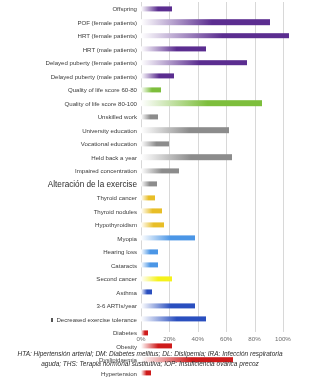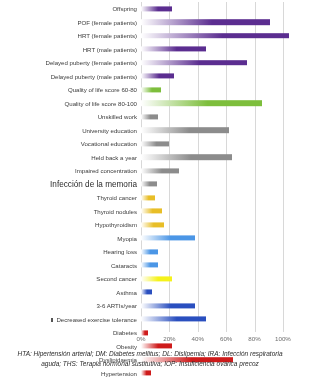--- a/index.html
+++ b/index.html
@@ -140,21 +140,21 @@
             <div class="bar tall" style="width: 90.8571px; background: linear-gradient(to right, rgb(255, 255, 255) 0%, rgb(140, 140, 140) 55%, rgb(140, 140, 140) 100%);"></div>
           </div>
         </div>
         <div class="row">
           <div class="cat-label"><span>Impaired concentration</span></div>
           <div class="bar-track">
             <div class="bar" style="width: 38.3304px; background: linear-gradient(to right, rgb(255, 255, 255) 0%, rgb(140, 140, 140) 55%, rgb(140, 140, 140) 100%);"></div>
           </div>
         </div>
         <div class="row">
-          <div class="cat-label emph"><span>Infección de la memoria</span></div>
+          <div class="cat-label emph"><span>Alteración de la exercise</span></div>
           <div class="bar-track">
             <div class="bar" style="width: 15.6161px; background: linear-gradient(to right, rgb(255, 255, 255) 0%, rgb(140, 140, 140) 55%, rgb(140, 140, 140) 100%);"></div>
           </div>
         </div>
         <div class="row">
           <div class="cat-label"><span>Thyroid cancer</span></div>
           <div class="bar-track">
             <div class="bar" style="width: 14.1964px; background: linear-gradient(to right, rgb(255, 255, 255) 0%, rgb(232, 190, 39) 55%, rgb(232, 190, 39) 100%);"></div>
           </div>
         </div>

